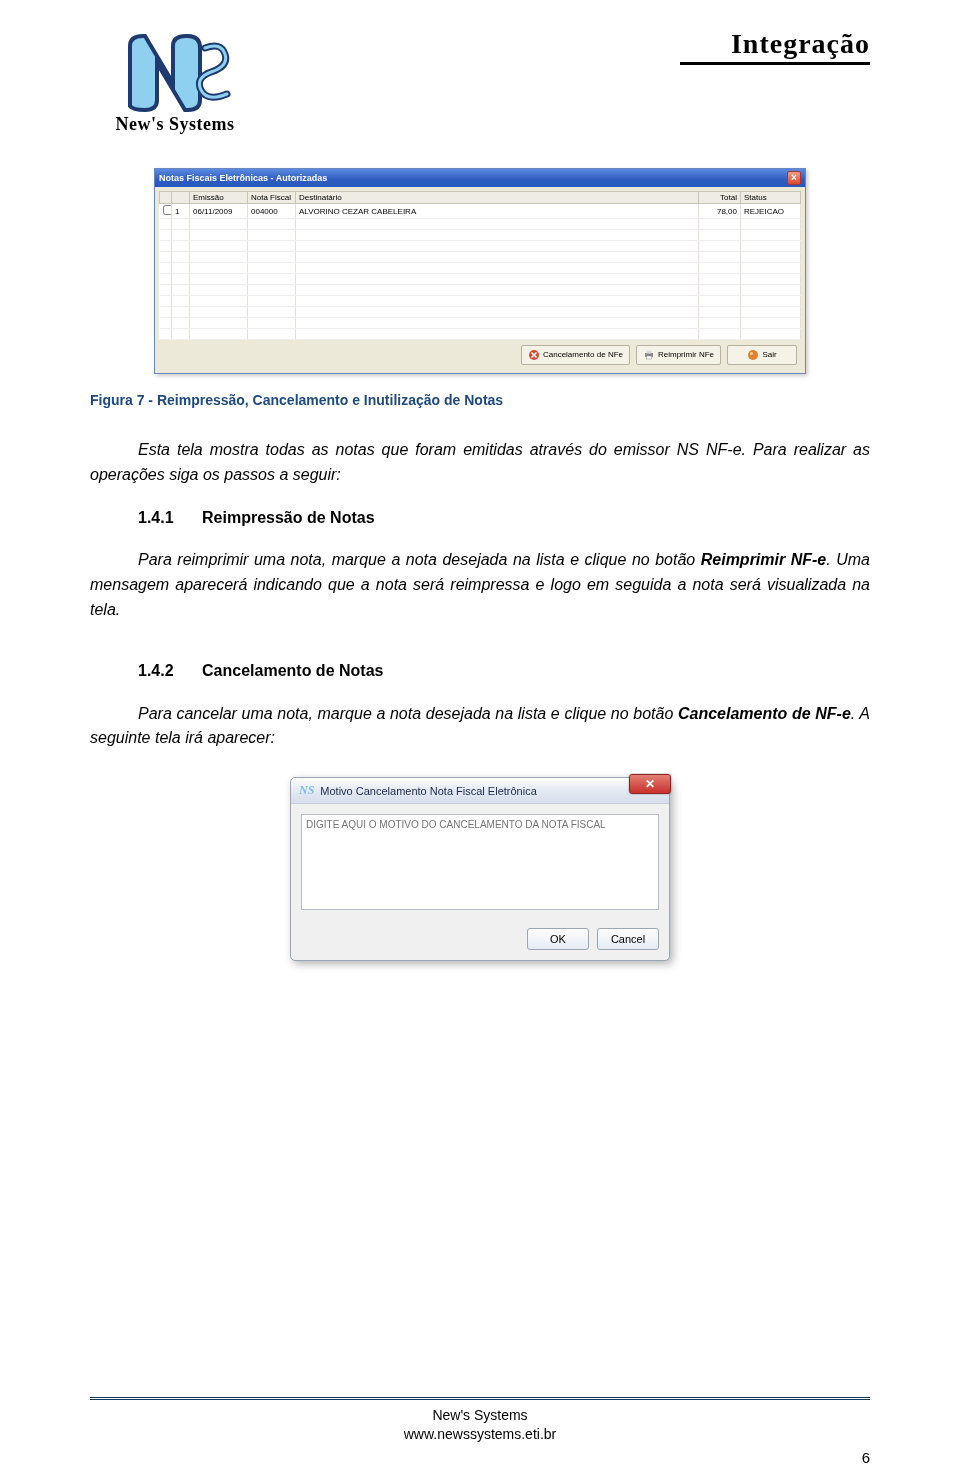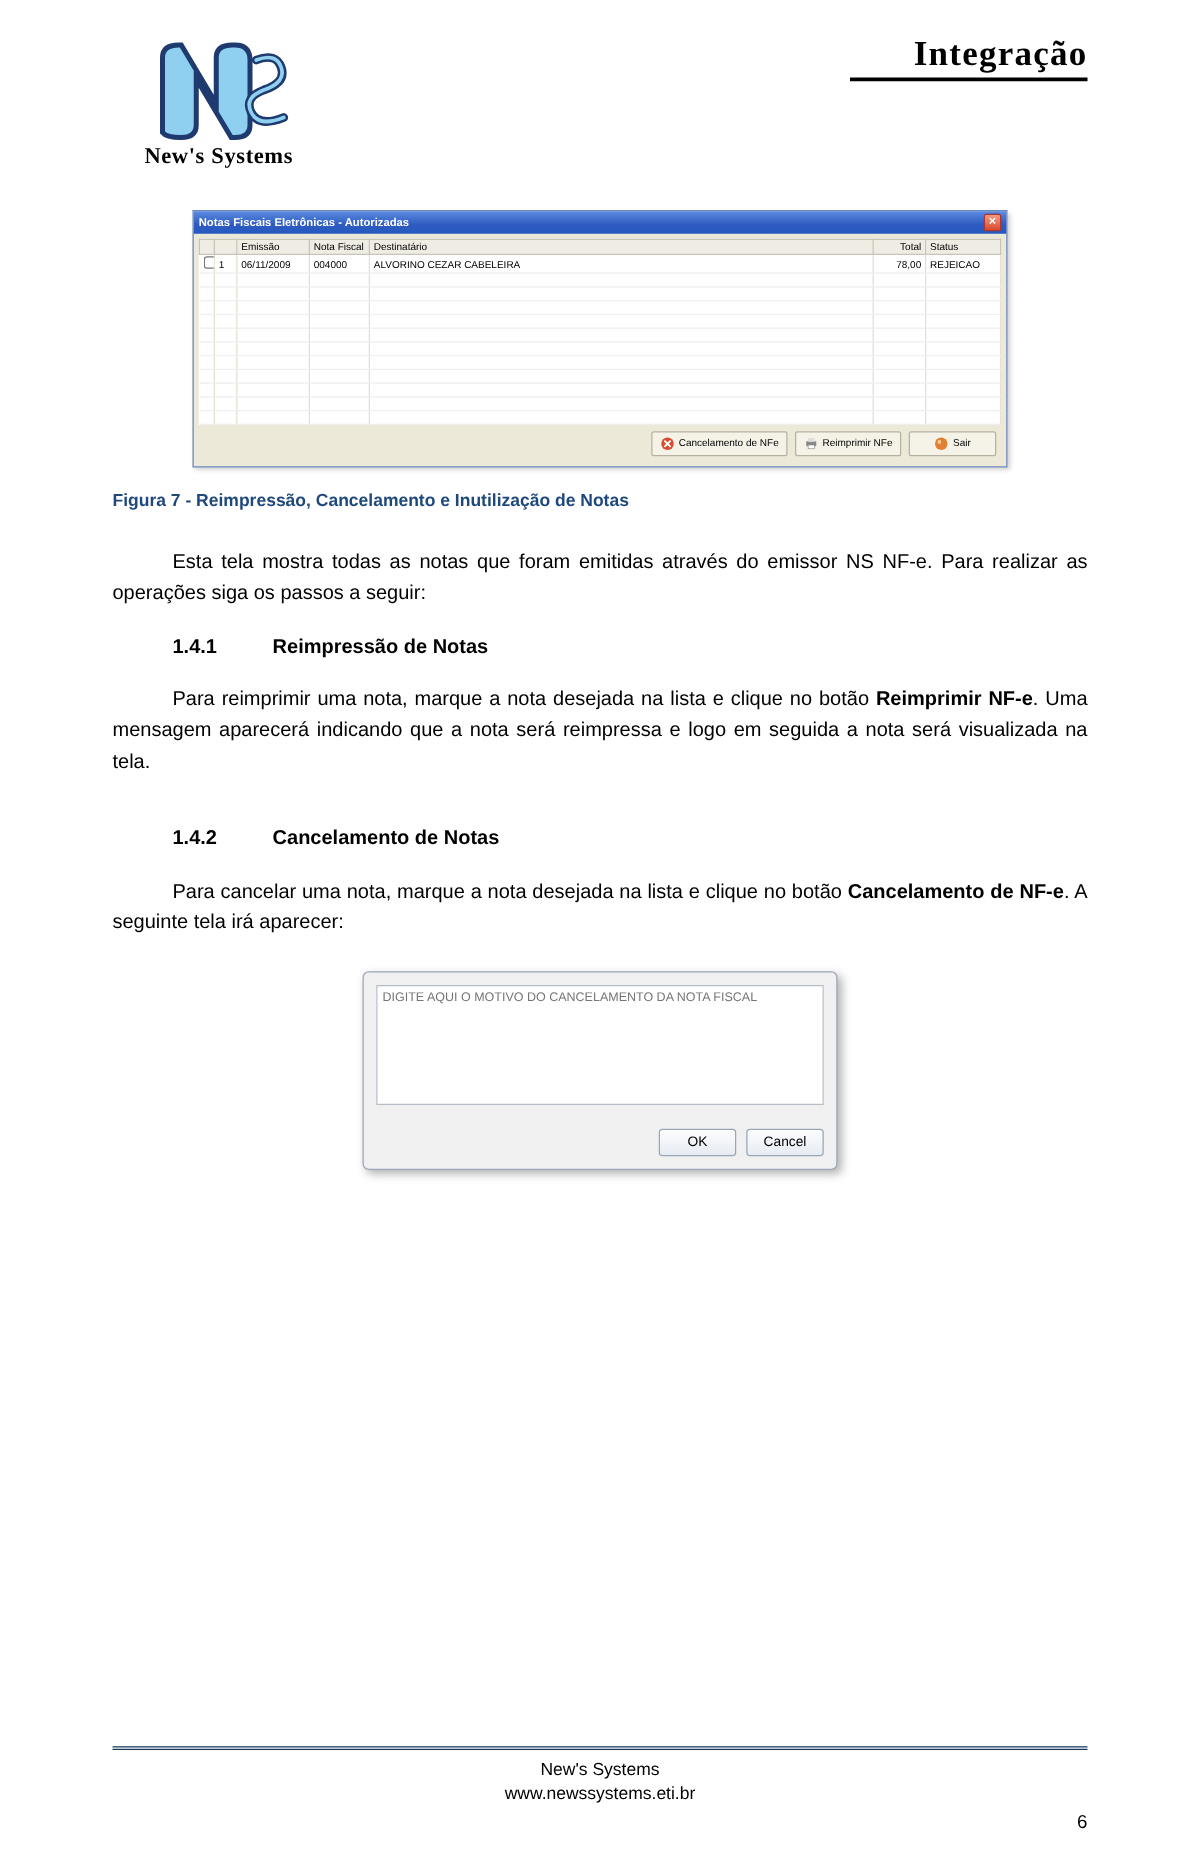--- a/index.html
+++ b/index.html
@@ -52,22 +52,22 @@
     font-size:8px; padding:2px 6px; display:flex; align-items:center; gap:3px; height:20px;
     min-width:70px; justify-content:center; text-align:center; line-height:1.05;
   }
   .win1 .btn .ico { width:12px;height:12px; }
   .ico-x svg, .ico-print svg, .ico-ball svg { width:12px;height:12px;display:block;}
 
   .fig-caption { color:#1f497d; font-weight:bold; font-size:14px; text-align:left; margin:18px 0 30px; }
 
   
   .para { font-size: 16px; line-height: 1.55; text-align: justify; margin: 0 0 18px; }
-  .para.indent { text-indent: 48px; }
-  .sec-num { font-weight: bold; margin-left: 48px; margin-right: 40px; }
+  .para.indent { text-indent: 48px; font-style: italic; }
+  .sec-num { font-weight: bold; margin-left: 48px; margin-right: 24px; }
   .sec-title { font-weight: bold; }
 
   
   .win2 {
     width: 380px; margin: 26px auto 0; background:#f0f0f0;
     border:1px solid #9aa6b8; border-radius:5px;
     box-shadow: 3px 3px 8px rgba(0,0,0,0.3);
     font-size:11px;
     position:relative;
   }
@@ -314,20 +314,25 @@
 
   <p class="para">
     <span class="sec-num">1.4.2</span>
     <span class="sec-title">Cancelamento de Notas</span>
   </p>
   <p class="para indent">
     <span>Para cancelar uma nota, marque a nota desejada na lista e clique no botão </span><b>Cancelamento de NF-e</b><span>. A seguinte tela irá aparecer:</span>
   </p>
 
   <div class="win2">
+    <div class="titlebar2">
+      <span class="ns-mini">NS</span>
+      <span>Motivo Cancelamento Nota Fiscal Eletrônica</span>
+      <span class="xbtn2">✕</span>
+    </div>
     <div class="body2">
       <textarea placeholder="DIGITE AQUI O MOTIVO DO CANCELAMENTO DA NOTA FISCAL" style=""></textarea>
     </div>
     <div class="btnrow2">
       <div class="btn2">
           <span>OK</span>
         </div>
       <div class="btn2">
           <span>Cancel</span>
         </div>

